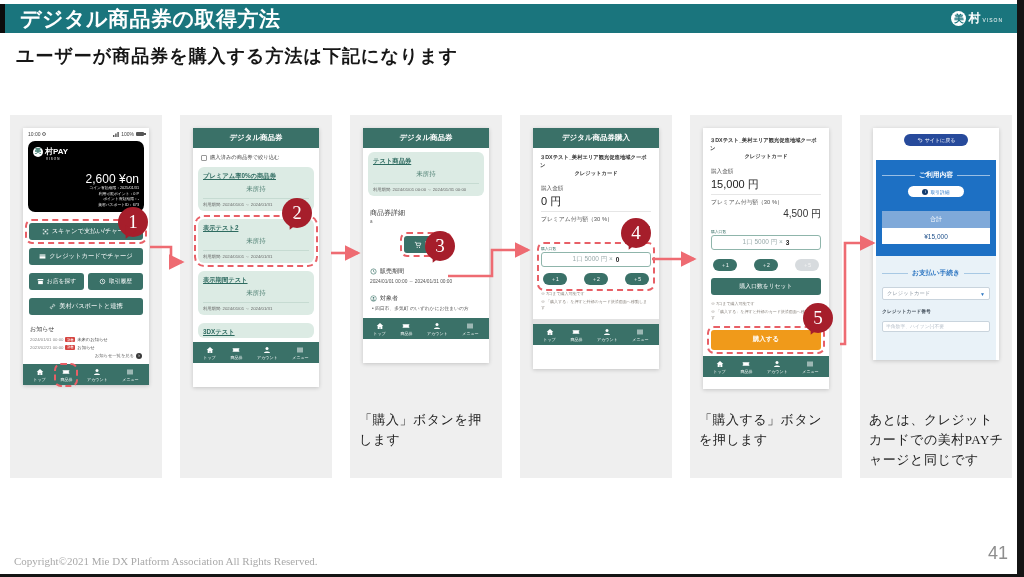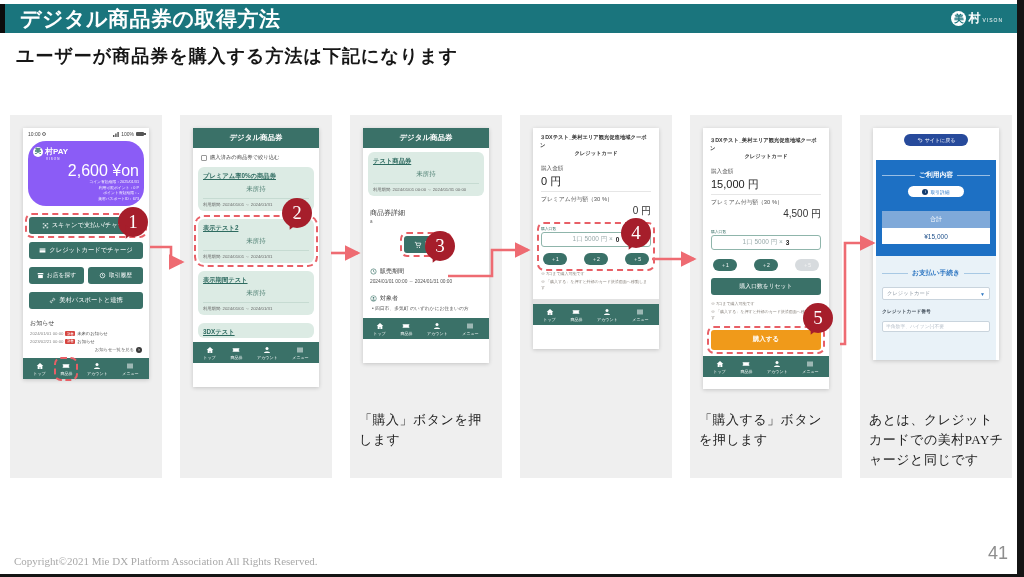--- a/index.html
+++ b/index.html
@@ -43,26 +43,26 @@
   .v-name { color:#2e6b60; font-weight:bold; font-size:6.3px; text-decoration:underline; }
   .v-status { text-align:center; color:#4d7f72; font-size:6.5px; margin:4px 0; }
   .v-period { font-size:4.3px; color:#666; border-top:1px solid #c6dbd2; padding-top:3px; }
 
   
   .status { display:flex; justify-content:space-between; align-items:center; font-size:5px; color:#444; padding:3px 5px 2px; }
   .status .right { display:flex; align-items:center; gap:2px; }
   .bat { width:8px; height:4px; background:#555; border-radius:1px; position:relative; }
   .bat::after { content:""; position:absolute; right:-1.5px; top:1px; width:1.5px; height:2px; background:#555; }
   .dotc { width:4px; height:4px; border:1px solid #777; border-radius:50%; display:inline-block; }
-  .pay-card { background:#8b5cf6; border-radius:18px; margin:2px 5px 7px; padding:5px 5px 4px; color:#fff; }
+  .pay-card { background:#000000; border-radius:7px; margin:2px 5px 7px; padding:5px 5px 4px; color:#fff; }
   .pay-logo { display:flex; align-items:center; gap:2px; }
   .pay-mark { width:10px; height:10px; background:#fff; color:#3c7a6e; border-radius:50%; font-size:6.5px; font-weight:bold; display:flex; align-items:center; justify-content:center; }
   .pay-name { font-size:8px; font-weight:bold; }
   .pay-sub { font-size:3px; letter-spacing:1px; margin-left:13px; }
-  .pay-balance { text-align:right; font-size:16px; margin-top:1px; }
+  .pay-balance { text-align:right; font-size:12px; margin-top:11px; }
   .pay-line { text-align:right; font-size:3.8px; opacity:.92; line-height:1.45; }
   .half-row { display:flex; gap:4px; margin:0 6px; }
   .half-row .t-btn { flex:1; margin:4px 0; font-size:5.8px; }
   .notice { margin:6px 7px 5px; }
   .notice-title { font-size:6px; color:#333; margin-bottom:3px; }
   .n-row { display:flex; gap:2px; align-items:center; font-size:4.3px; color:#888; margin-bottom:2.5px; }
   .n-badge { background:#d64541; color:#fff; font-size:3.4px; padding:.5px 1.5px; border-radius:1px; flex:none; }
   .n-text { color:#444; }
   .n-more { display:flex; justify-content:flex-end; align-items:center; gap:2px; font-size:4.3px; color:#555; margin-top:3px; }
   .n-more-icon { width:6px; height:6px; border-radius:50%; background:#3a3a3a; color:#fff; font-size:4.5px; display:flex; align-items:center; justify-content:center; }
@@ -380,20 +380,21 @@
           <span class="nav-label">メニュー</span>
         </div>
       </div>
       <div class="tail"></div>
     </div>
     <div class="caption">「購入」ボタンを押します</div>
   </div>
 
   <div class="panel">
     <div class="phone">
+      <div class="app-hdr">デジタル商品券購入</div>
       <div class="p-title">３DXテスト_美村エリア観光促進地域クーポン</div>
       <div class="p-method">クレジットカード</div>
       <div class="amt-label">購入金額</div>
       <div class="amt">0 円</div>
       <div class="sep"></div>
       <div class="prem-label">プレミアム付与額（30 %）</div>
       <div class="prem">0 円</div>
       <div class="qty-wrap hl">
         <div class="qty-label">購入口数</div>
         <div class="qty-input">

